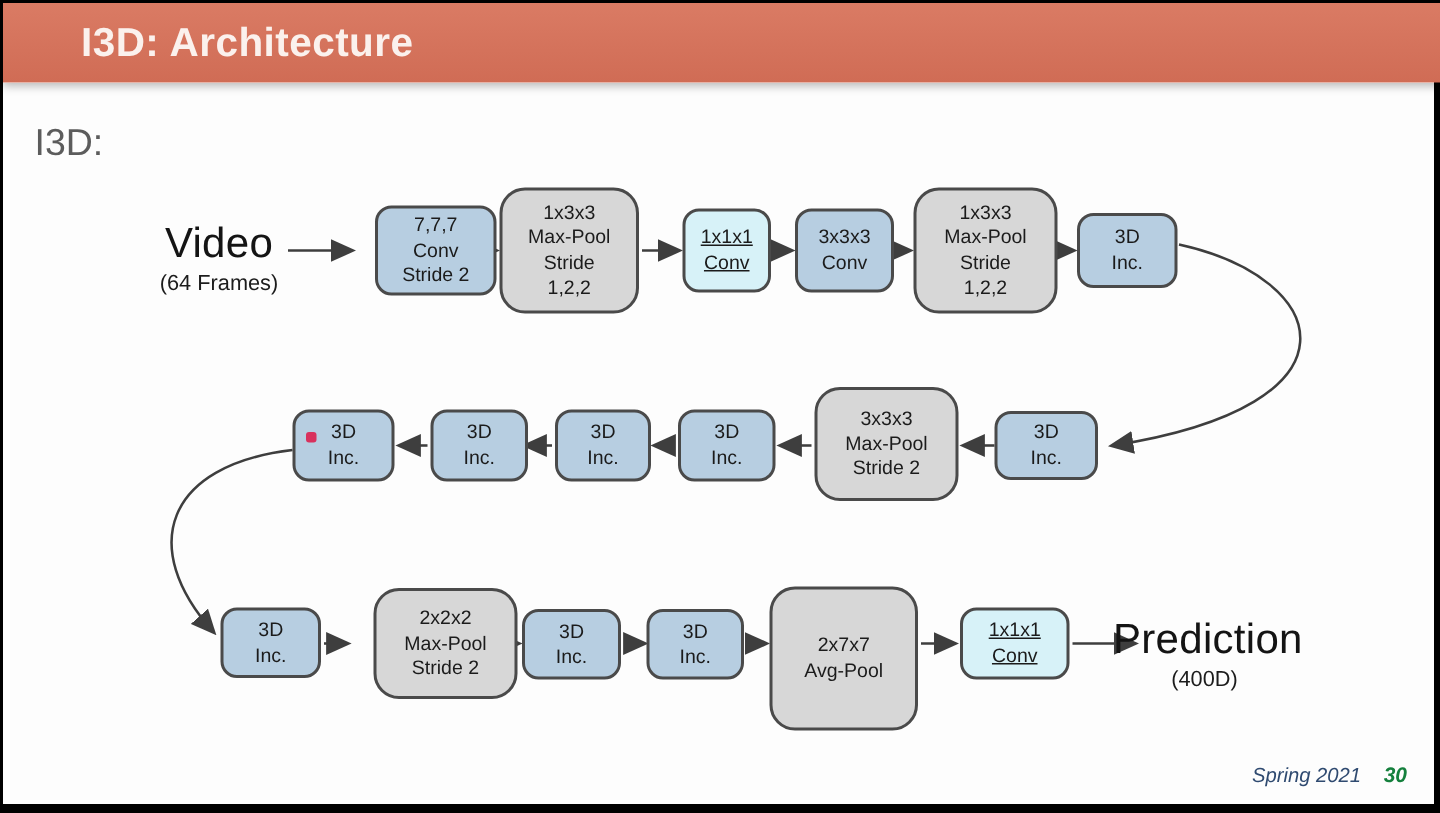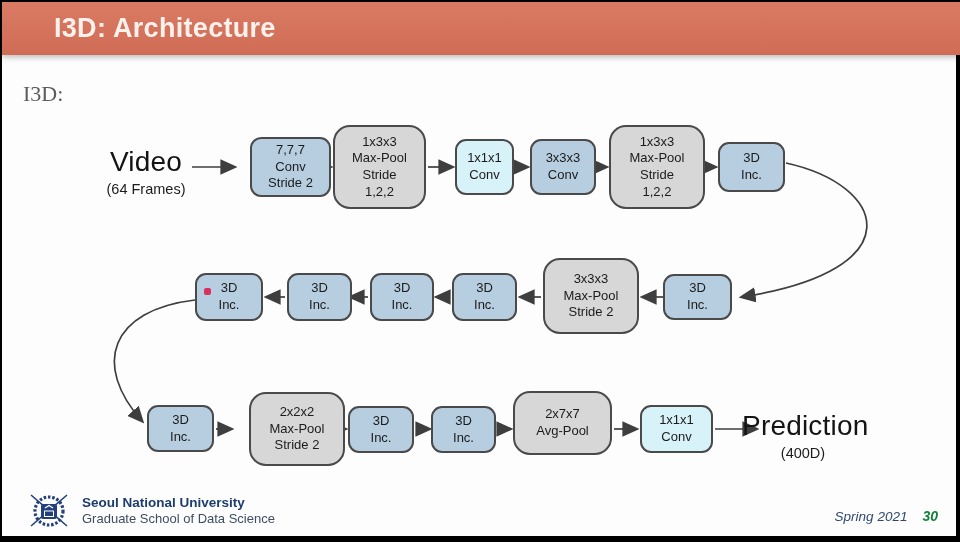--- a/index.html
+++ b/index.html
@@ -6,28 +6,28 @@
   .stage{position:relative;width:960px;height:542px;background:#000;overflow:hidden;
          font-family:"Liberation Sans",sans-serif;}
   .slide{position:absolute;left:2px;top:2px;width:954px;height:534px;background:#fdfdfd;}
 
   
   .hdr{position:absolute;left:0;top:0;width:100%;height:53px;
        background:linear-gradient(180deg,#da7b64,#d06c55);
        box-shadow:0 2px 6px rgba(0,0,0,.28);display:flex;align-items:center;padding-left:31px;}
   .hdr h1{margin:0 0 0 21px;font-size:27px;font-weight:600;letter-spacing:.3px;color:#fbf1ed;}
 
-  .i3d-label{position:absolute;left:21px;top:79px;font-size:22px;color:#5c5c5c;font-family:Liberation Serif, serif;}
+  .i3d-label{position:absolute;left:21px;top:79px;font-size:25px;color:#5c5c5c;}
 
   
   .box{position:absolute;display:flex;align-items:center;justify-content:center;
        text-align:center;white-space:pre-line;font-size:13px;line-height:1.28;color:#1b1b1b;
        border:2px solid #4a4a4a;box-sizing:border-box;z-index:2;}
   .blue{background:#b7cee1;border-radius:11px;}
-  .cyan{background:#d7f2f8;border-radius:11px;}
+  .cyan{background:#d7f2f8;border-radius:11px;text-decoration:underline;}
   .gray{background:#d7d7d7;border-radius:17px;}
 
   .io{position:absolute;text-align:center;color:#141414;z-index:2;}
   .io .big{font-size:28px;letter-spacing:.2px;}
   .io .sub{font-size:14.5px;margin-top:3px;color:#1c1c1c;}
 
   .dot{position:absolute;left:202px;top:286px;width:7px;height:7px;background:#d8315d;
        border-radius:2px;z-index:3;}
 
   svg.wires{position:absolute;left:0;top:0;z-index:1;}
@@ -130,40 +130,24 @@
 
     <div class="box blue" style="left:145px;top:403px;width:67px;height:47px;">3D
 Inc.</div>
     <div class="box gray" style="left:231px;top:390px;width:96px;height:74px;margin-left:16px;">2x2x2
 Max-Pool
 Stride 2</div>
     <div class="box blue" style="left:346px;top:404px;width:66px;height:47px;">3D
 Inc.</div>
     <div class="box blue" style="left:429px;top:404px;width:65px;height:47px;">3D
 Inc.</div>
-    <div class="box gray" style="left:511px;top:389px;width:99px;height:64px;">2x7x7
+    <div class="box gray" style="left:511px;top:389px;width:99px;height:96px;">2x7x7
 Avg-Pool</div>
     <div class="box cyan" style="left:638px;top:403px;width:73px;height:48px;">1x1x1
 Conv</div>
 
-    <div class="foot-left">
-      <svg width="48" height="40" viewBox="0 0 48 40">
-        <g stroke="#24407c" fill="none" stroke-width="1.6">
-          <line x1="6" y1="36" x2="42" y2="5"></line>
-          <line x1="6" y1="5" x2="42" y2="36"></line>
-          <circle cx="24" cy="21" r="14" stroke-dasharray="2.5 1.8" stroke-width="3.2"></circle>
-        </g>
-        <rect x="16" y="14" width="16" height="15" rx="2" fill="#24407c"></rect>
-        <path d="M20 18 L24 15.5 L28 18" stroke="#fff" stroke-width="1.4" fill="none"></path>
-        <rect x="19.5" y="21" width="9" height="5.5" fill="none" stroke="#fff" stroke-width="1"></rect>
-      </svg>
-      <div class="foot-text">
-        <div class="uni">Seoul National University</div>
-        <div class="school">Graduate School of Data Science</div>
-      </div>
-    </div>
     <div class="foot-right">
       <span class="term">Spring 2021</span>
       <span class="page">30</span>
     </div>
 
   </div>
 </div>
 
 </body></html>

